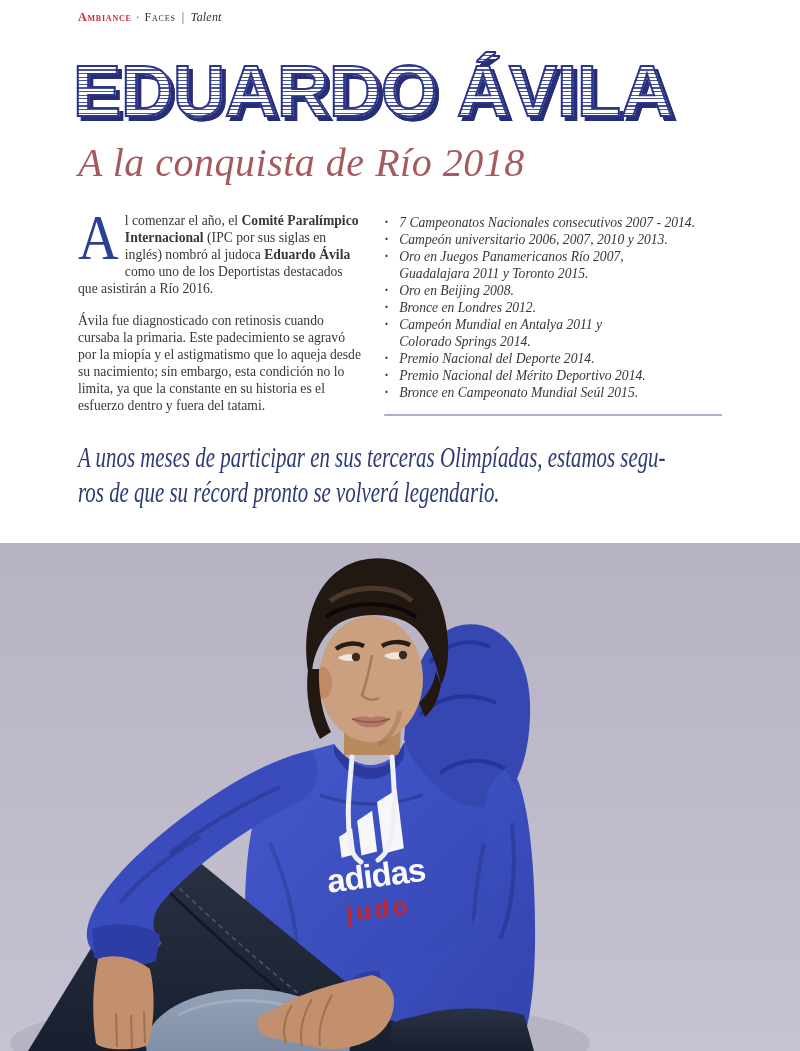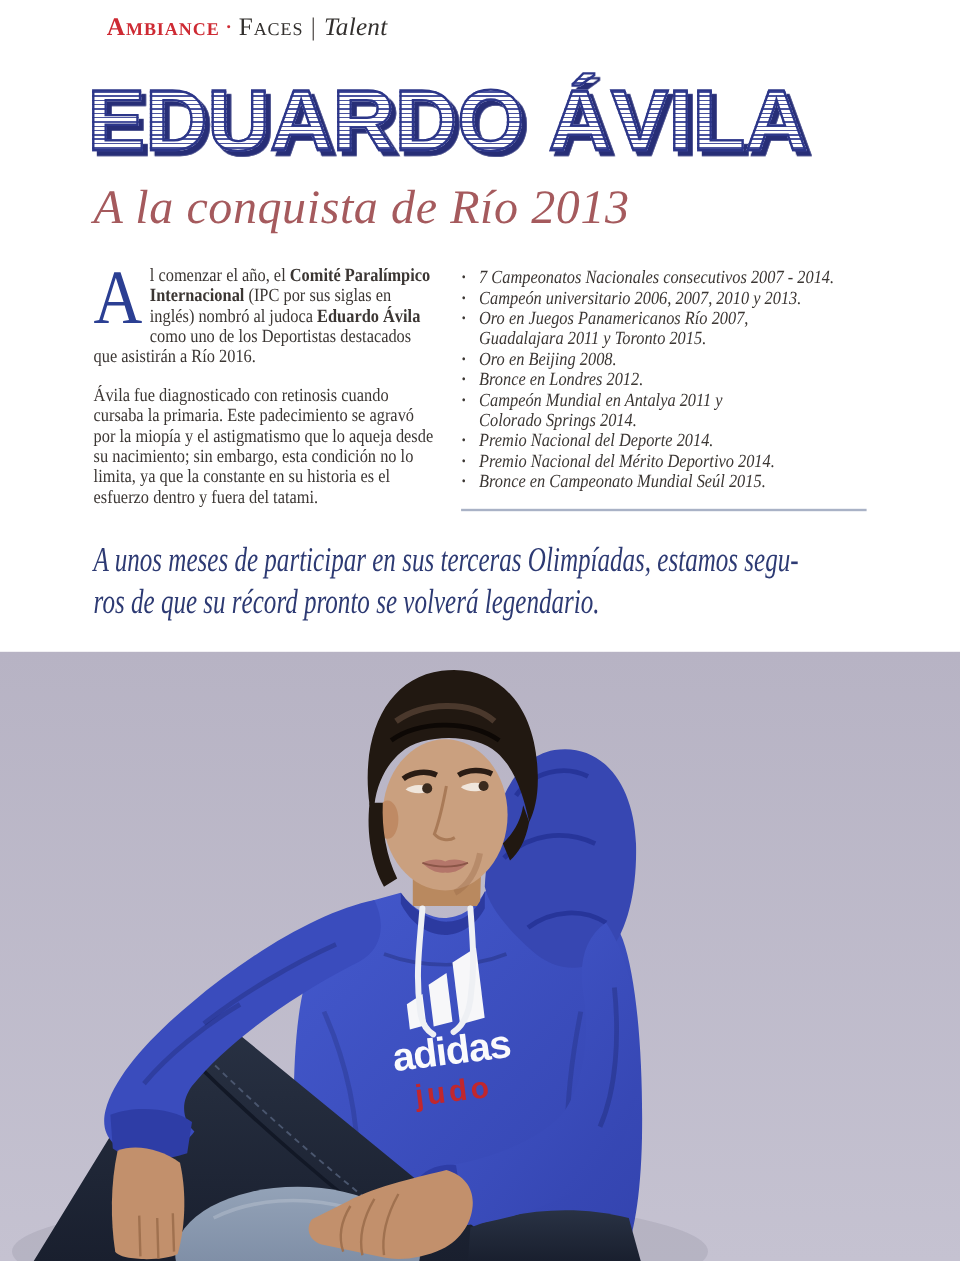--- a/index.html
+++ b/index.html
@@ -4,21 +4,21 @@
 <style>
   html,body{margin:0;padding:0;}
   body{
     width:800px;height:1051px;overflow:hidden;background:#ffffff;
     font-family:"Liberation Serif", serif;color:#3b3633;
   }
   .page{width:800px;height:1051px;position:relative;}
   .content{height:543px;padding:10px 78px 0;box-sizing:border-box;overflow:hidden;}
 
   
-  .kicker{font-size:21px;letter-spacing:.8px;color:#33302e;font-variant:small-caps;margin-left:11px;}
+  .kicker{font-size:12px;letter-spacing:.8px;color:#33302e;font-variant:small-caps;}
   .kicker .brand{color:#ce2a33;font-weight:bold;}
   .kicker .dot{color:#ce2a33;padding:0 4px;}
   .kicker .divider{color:#55504d;padding:0 6px;font-variant:normal;}
   .kicker .tag{font-style:italic;font-variant:normal;letter-spacing:.2px;}
 
   
   .title{
     margin:30px 0 0 -5px;
     font-family:"Liberation Sans", sans-serif;
     font-weight:bold;font-size:72px;line-height:1;letter-spacing:0;
@@ -76,21 +76,21 @@
 <body>
 
 <div class="page">
   <div class="content">
 
     <div class="kicker">
       <span class="brand">Ambiance</span><span class="dot">·</span><span class="section">Faces</span><span class="divider">|</span><span class="tag">Talent</span>
     </div>
 
     <h1 class="title">EDUARDO ÁVILA</h1>
-    <h2 class="subtitle">A la conquista de Río 2013</h2>
+    <h2 class="subtitle">A la conquista de Río 2018</h2>
 
     <div class="columns">
       <div class="col-left">
         <p><span class="dropcap">A</span><span><span>l comenzar el año, el </span><span class="b">Comité Paralímpico Internacional</span><span> (IPC por sus siglas en inglés) nombró al judoca </span><span class="b">Eduardo Ávila</span><span> como uno de los Deportistas destacados que asistirán a Río 2016.</span></span></p>
         <p>Ávila fue diagnosticado con retinosis cuando cursaba la primaria. Este padecimiento se agravó por la miopía y el astigmatismo que lo aqueja desde su nacimiento; sin embargo, esta condición no lo limita, ya que la constante en su historia es el esfuerzo dentro y fuera del tatami.</p>
       </div>
       <div class="col-right">
         <ul class="achievements">
           <li>7 Campeonatos Nacionales consecutivos 2007 - 2014.</li>
           <li>Campeón universitario 2006, 2007, 2010 y 2013.</li>

